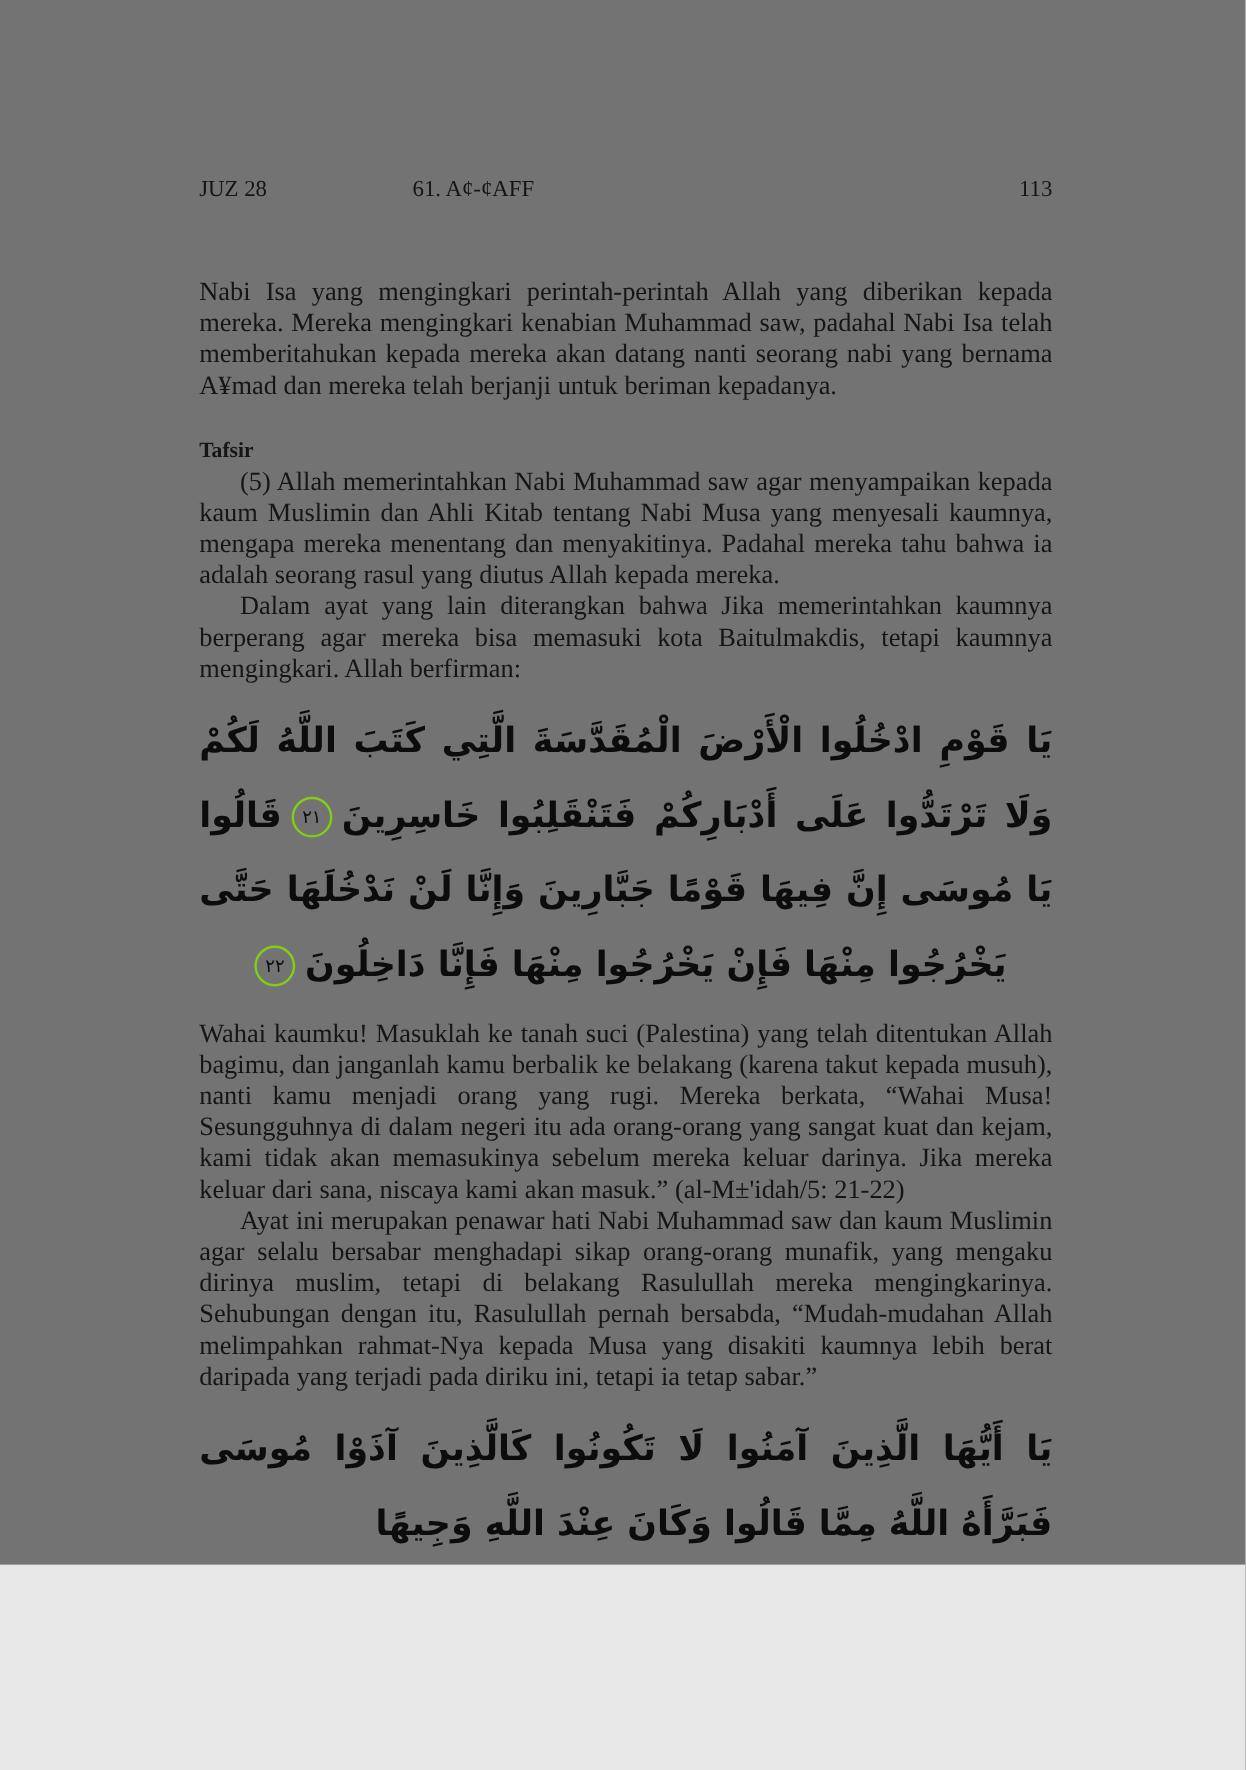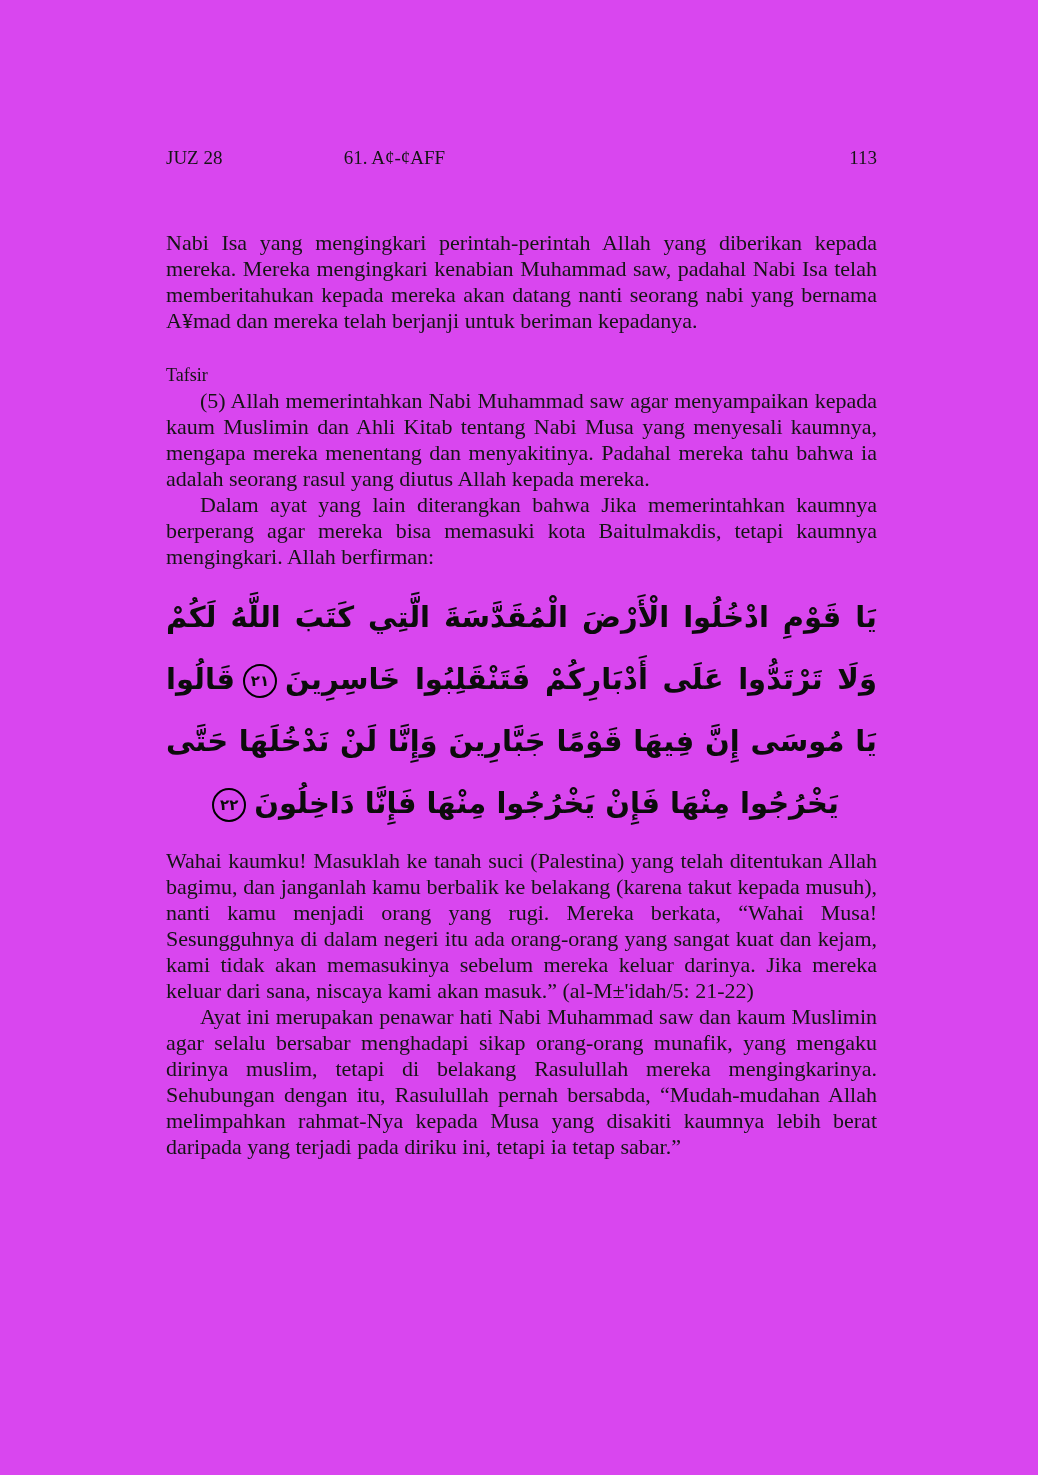--- a/index.html
+++ b/index.html
@@ -1,21 +1,21 @@
 <!DOCTYPE html>
 <html><head>
 <meta charset="utf-8">
 <style>
   * { box-sizing: border-box; }
   html, body { margin: 0; padding: 0; background: #e8e8e8; }
   .page {
     width: 1038px;
-    height: 1475px;
+    height: 1304px;
     margin: 0 auto;
-    background: #d946ef;
+    background: #737373;
     color: #151515;
     font-family: "Liberation Serif", serif;
     padding: 146px 161px 60px 166px;
     position: relative;
     overflow: hidden;
   }
   .page-header {
     display: flex;
     align-items: baseline;
     font-size: 19px;
@@ -31,21 +31,21 @@
     font-size: 22px;
     line-height: 26px;
     text-align: justify;
     text-justify: inter-word;
   }
   p.indent { text-indent: 34px; }
   .tafsir-heading {
     margin: 28px 0 0 0;
     font-size: 18px;
     line-height: 26px;
-    font-weight: normal;
+    font-weight: bold;
   }
   .translation {
     margin-top: 14px;
   }
   .spacer-after { margin-top: 28px; }
 
   .arabic {
     direction: rtl;
     unicode-bidi: embed;
     font-family: "DejaVu Sans", sans-serif;
@@ -56,27 +56,27 @@
     margin: 16px 0 14px 0;
     color: #0c0c0c;
   }
   .arabic.center-last { text-align-last: center; }
   .ayah-num {
     display: inline-flex;
     align-items: center;
     justify-content: center;
     width: 34px;
     height: 34px;
-    border: 2px solid #000000;
+    border: 2px solid #84cc16;
     border-radius: 50%;
     font-size: 15px;
     line-height: 1;
     vertical-align: middle;
     margin: 0 8px;
-    font-weight: bold;
+    font-weight: normal;
   }
 </style>
 </head>
 <body>
 
 <div class="page">
 
   <div class="page-header">
     <span class="h-left">JUZ 28</span>
     <span class="h-center">61. A¢-¢AFF</span>
@@ -91,14 +91,15 @@
 
   <p class="para indent">Dalam ayat yang lain diterangkan bahwa Jika memerintahkan kaumnya berperang agar mereka bisa memasuki kota Baitulmakdis, tetapi kaumnya mengingkari. Allah berfirman:</p>
 
   <p class="arabic center-last"><span>يَا قَوْمِ ادْخُلُوا الْأَرْضَ الْمُقَدَّسَةَ الَّتِي كَتَبَ اللَّهُ لَكُمْ وَلَا تَرْتَدُّوا عَلَى أَدْبَارِكُمْ فَتَنْقَلِبُوا خَاسِرِينَ</span><span class="ayah-num">٢١</span><span>قَالُوا يَا مُوسَى إِنَّ فِيهَا قَوْمًا جَبَّارِينَ وَإِنَّا لَنْ نَدْخُلَهَا حَتَّى يَخْرُجُوا مِنْهَا فَإِنْ يَخْرُجُوا مِنْهَا فَإِنَّا دَاخِلُونَ</span><span class="ayah-num">٢٢</span></p>
 
   <p class="para translation">Wahai kaumku! Masuklah ke tanah suci (Palestina) yang telah ditentukan Allah bagimu, dan janganlah kamu berbalik ke belakang (karena takut kepada musuh), nanti kamu menjadi orang yang rugi. Mereka berkata, “Wahai Musa! Sesungguhnya di dalam negeri itu ada orang-orang yang sangat kuat dan kejam, kami tidak akan memasukinya sebelum mereka keluar darinya. Jika mereka keluar dari sana, niscaya kami akan masuk.” (al-M±'idah/5: 21-22)</p>
 
   <p class="para indent spacer-after">Ayat ini merupakan penawar hati Nabi Muhammad saw dan kaum Muslimin agar selalu bersabar menghadapi sikap orang-orang munafik, yang mengaku dirinya muslim, tetapi di belakang Rasulullah mereka mengingkarinya. Sehubungan dengan itu, Rasulullah pernah bersabda, “Mudah-mudahan Allah melimpahkan rahmat-Nya kepada Musa yang disakiti kaumnya lebih berat daripada yang terjadi pada diriku ini, tetapi ia tetap sabar.”</p>
 
 
+  <p class="arabic"><span>يَا أَيُّهَا الَّذِينَ آمَنُوا لَا تَكُونُوا كَالَّذِينَ آذَوْا مُوسَى فَبَرَّأَهُ اللَّهُ مِمَّا قَالُوا وَكَانَ عِنْدَ اللَّهِ وَجِيهًا</span></p>
 
 </div>
 
 </body></html>

